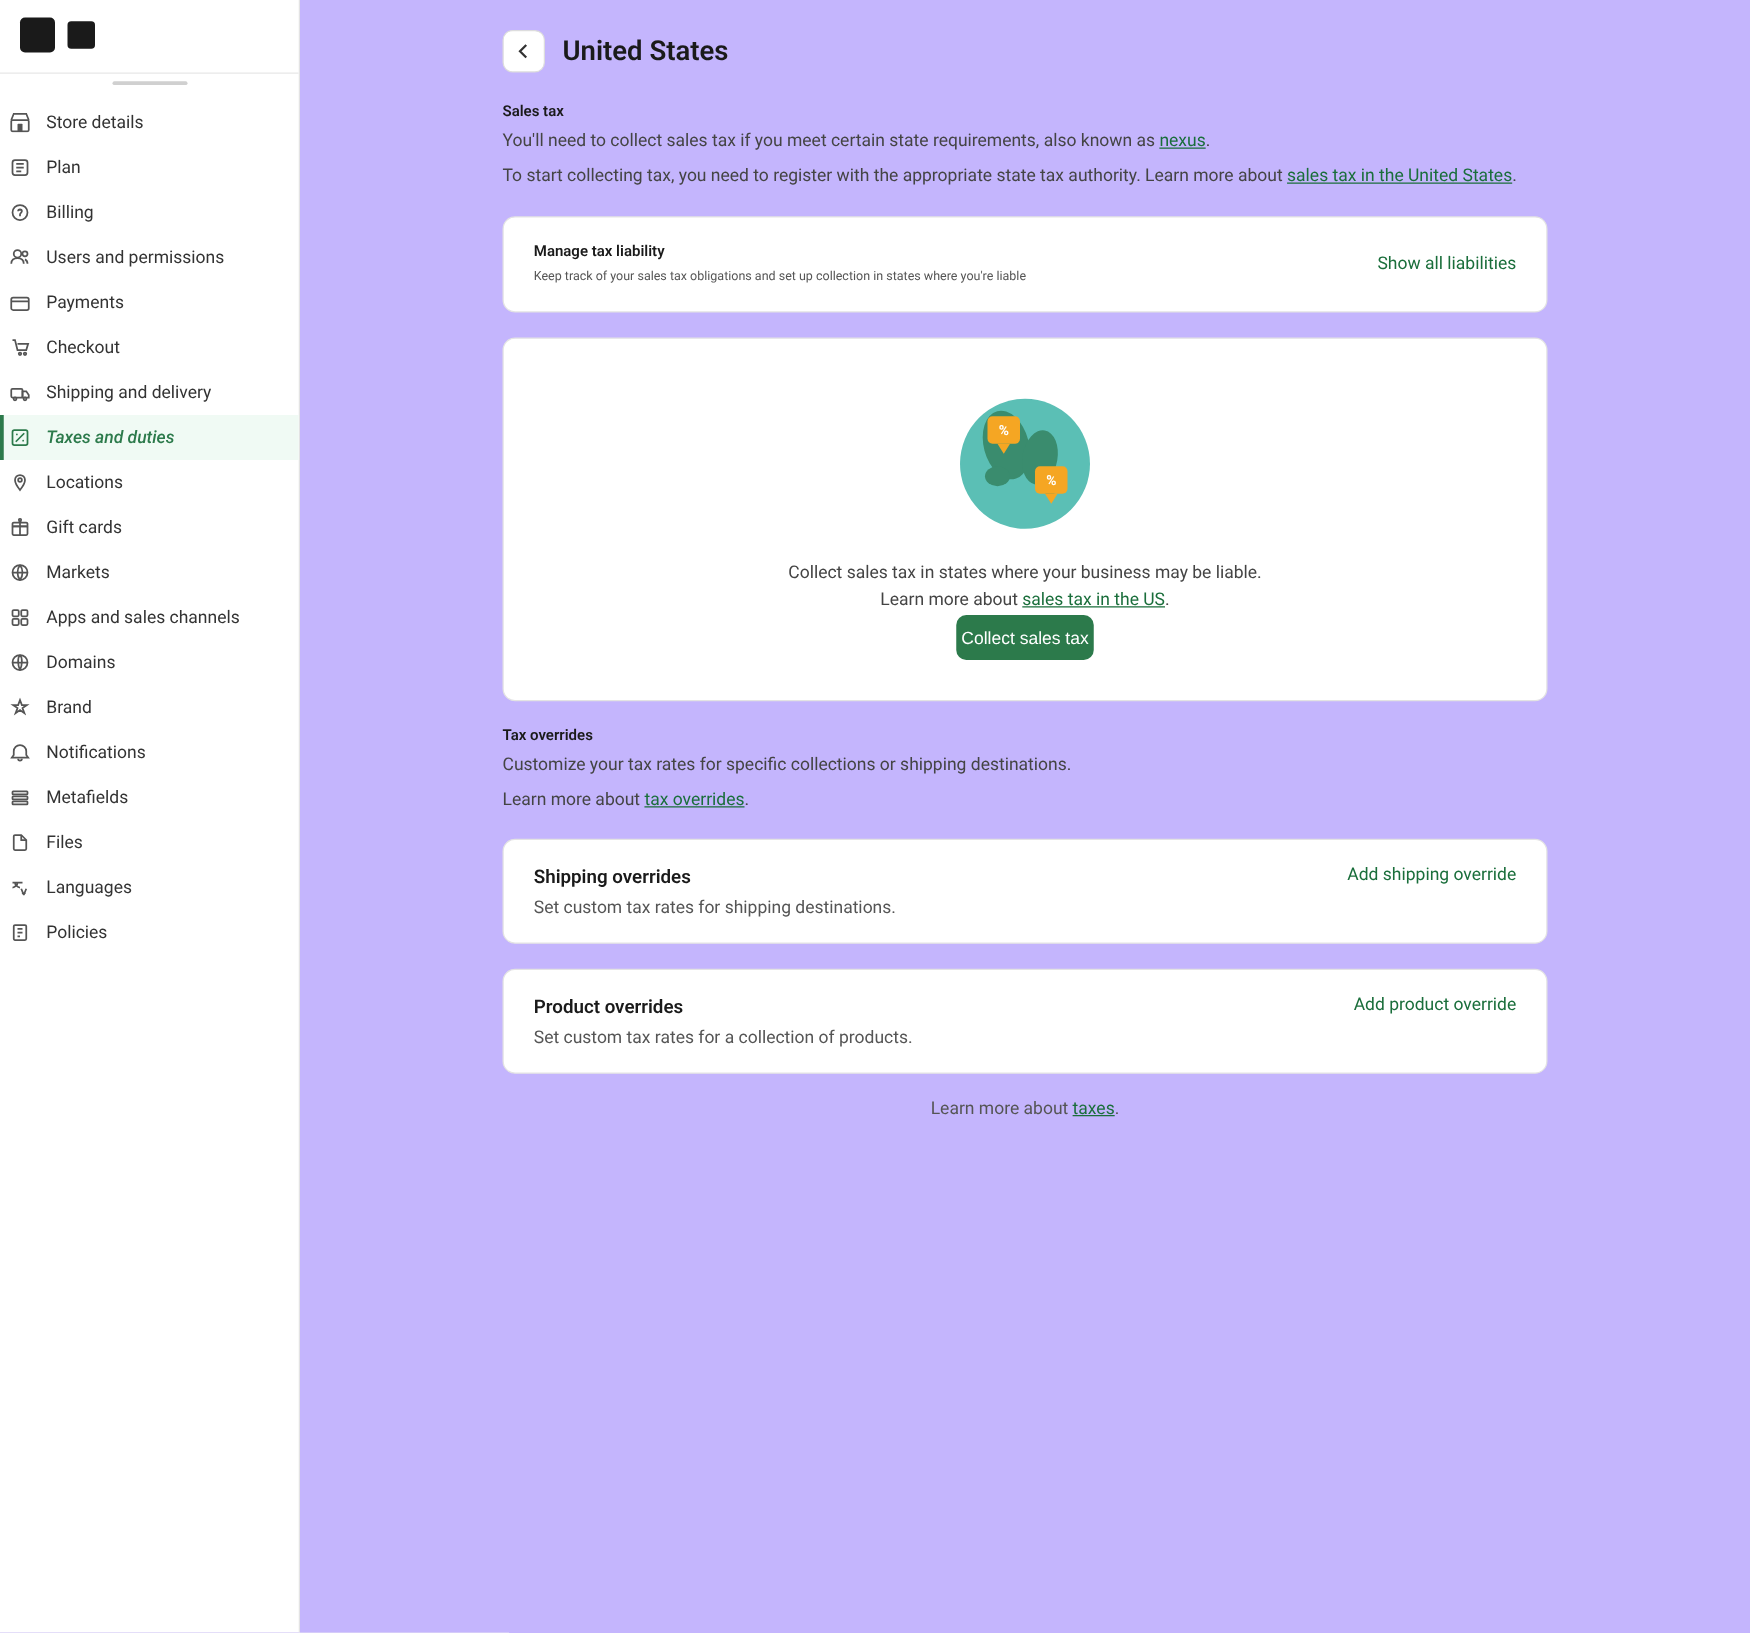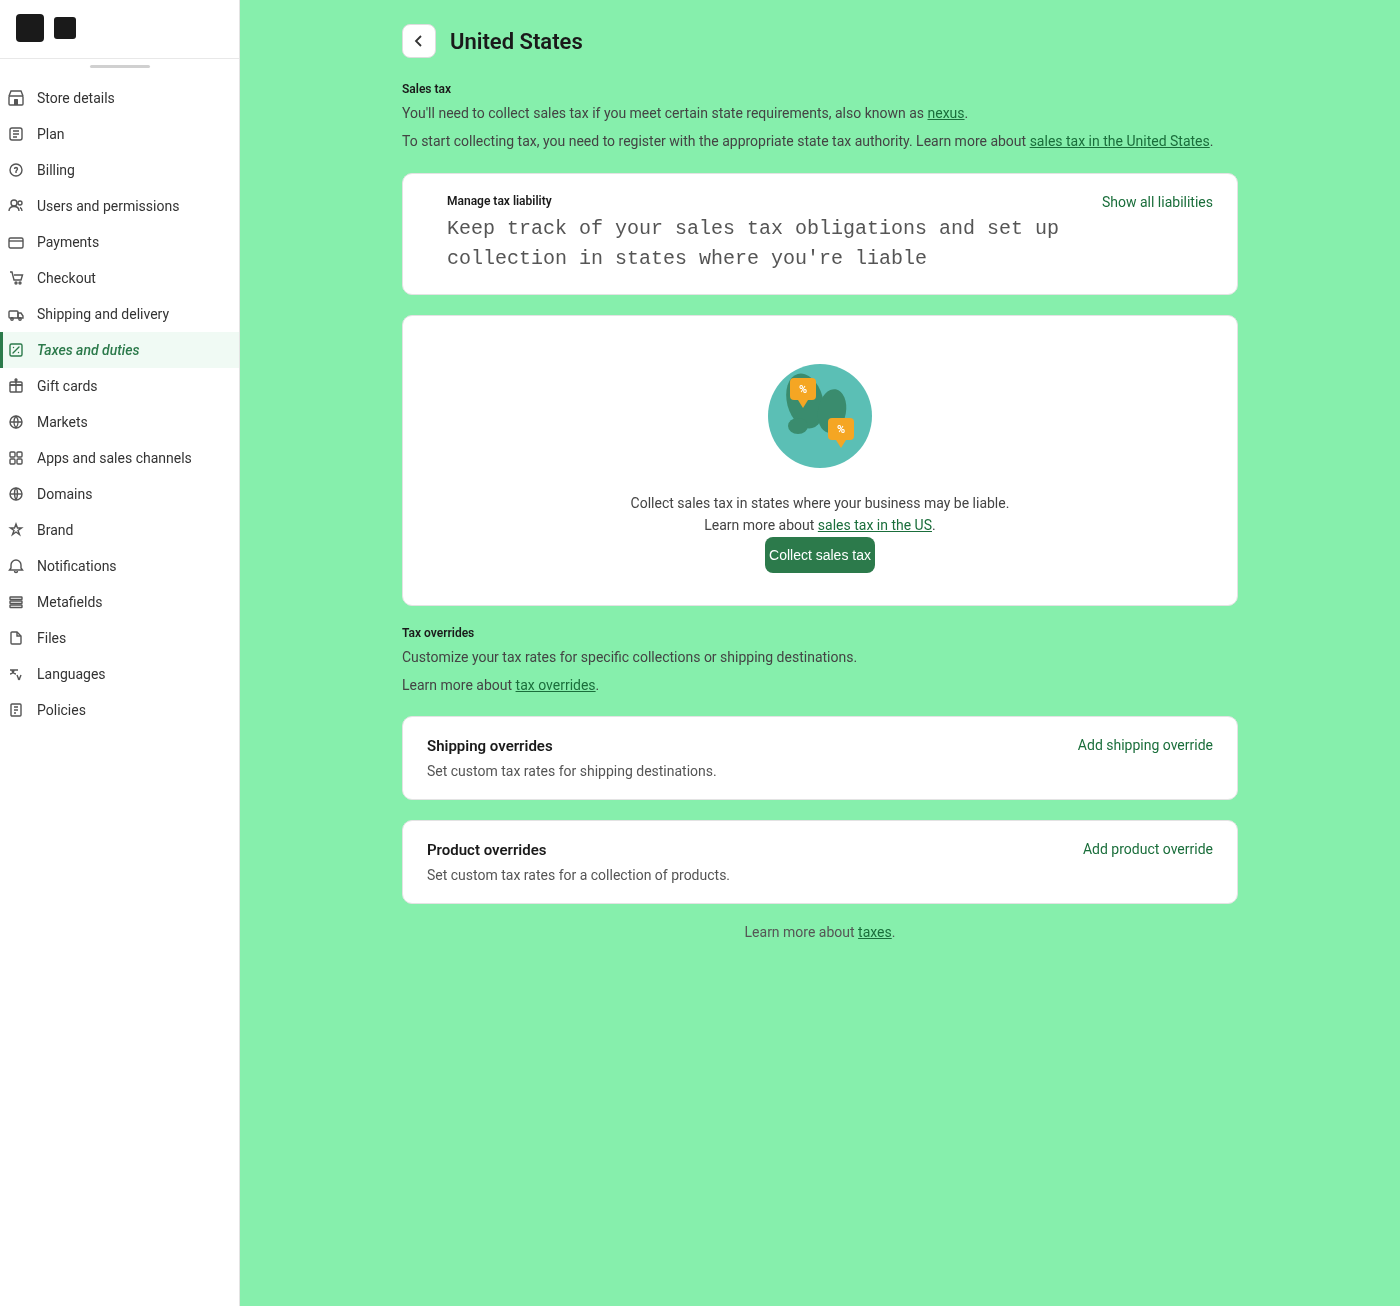--- a/index.html
+++ b/index.html
@@ -67,21 +67,21 @@
       display: flex; align-items: center; justify-content: center;
       flex-shrink: 0;
       color: #555;
     }
     .sidebar-nav-item.active .nav-icon { color: #2c7a4b; }
 
     
     .main {
       flex: 1;
       overflow-y: auto;
-      background: #86efac;
+      background: #c4b5fd;
       padding: 0;
     }
     .main-inner {
       max-width: 900px;
       margin: 0 auto;
       padding: 24px 32px 60px 32px;
     }
 
     
     .page-header {
@@ -120,38 +120,36 @@
     .card-section:last-child { border-bottom: none; }
 
     
     .section-heading {
       font-size: 12px;
       font-weight: 600;
       color: #1a1a1a;
       margin-bottom: 6px;
     }
     .section-desc {
-      font-size: 20px;
+      font-size: 10px;
       color: #555;
       line-height: 1.5;
-      font-family: Liberation Mono, monospace;
     }
     .section-desc a, .link {
       color: #1a6e3b;
       text-decoration: underline;
       cursor: pointer;
     }
 
     
     .manage-tax-row {
       display: flex;
-      align-items: flex-start;
+      align-items: center;
       justify-content: space-between;
       gap: 16px;
-      margin-left: 20px;
     }
     .manage-tax-text { flex: 1; }
     .manage-tax-link {
       color: #1a6e3b;
       font-size: 14px;
       text-decoration: none;
       cursor: pointer;
       white-space: nowrap;
     }
 
@@ -314,20 +312,29 @@
     <li class="sidebar-nav-item active">
       <span class="nav-icon">
         <svg width="16" height="16" viewBox="0 0 16 16" fill="none" stroke="currentColor" stroke-width="1.4">
             <rect x="2" y="2" width="12" height="12" rx="1.5"></rect>
             <path d="M5 11L11 5M5.5 5.5h.01M10.5 10.5h.01" stroke-linecap="round" stroke-linejoin="round"></path>
           </svg>
       </span>
       <span>Taxes and duties</span>
     </li>
 
+    <li class="sidebar-nav-item">
+      <span class="nav-icon">
+        <svg width="16" height="16" viewBox="0 0 16 16" fill="none" stroke="currentColor" stroke-width="1.4">
+            <path d="M8 2a4 4 0 014 4c0 3-4 8-4 8S4 9 4 6a4 4 0 014-4z"></path>
+            <circle cx="8" cy="6" r="1.5"></circle>
+          </svg>
+      </span>
+      <span>Locations</span>
+    </li>
 
     <li class="sidebar-nav-item">
       <span class="nav-icon">
         <svg width="16" height="16" viewBox="0 0 16 16" fill="none" stroke="currentColor" stroke-width="1.4">
             <rect x="2" y="7" width="12" height="7" rx="1"></rect>
             <path d="M2 7h12v-2a1 1 0 00-1-1H3a1 1 0 00-1 1v2z"></path>
             <path d="M8 4s-2-3 0-3 0 3 0 3M8 4s2-3 0-3"></path>
             <path d="M8 4v10"></path>
           </svg>
       </span>

